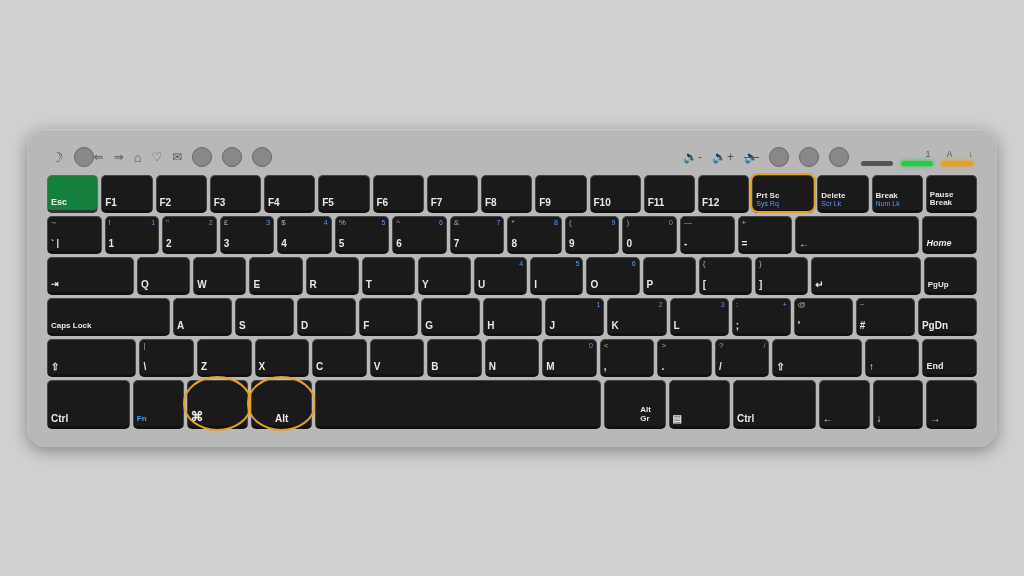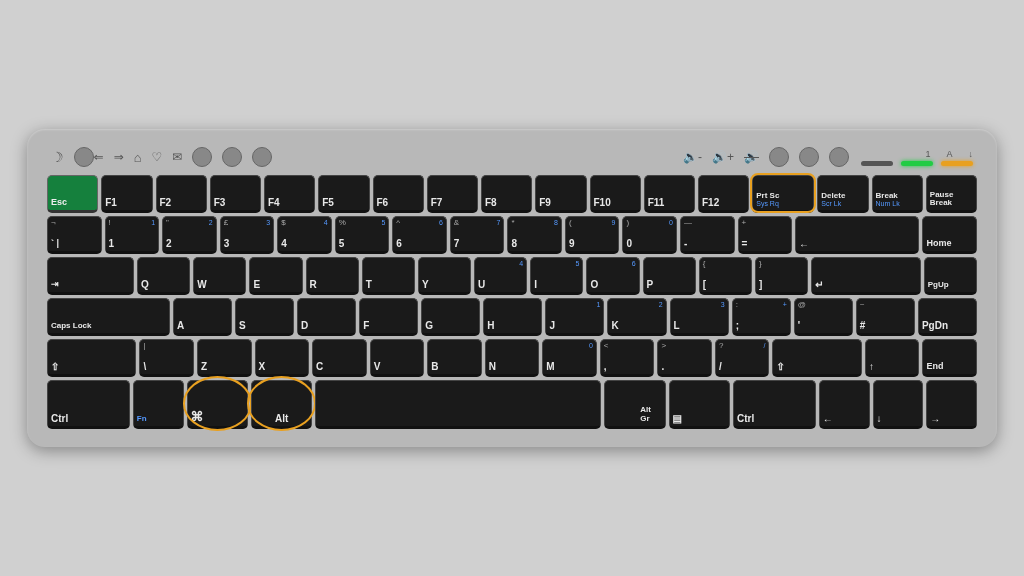--- a/index.html
+++ b/index.html
@@ -350,21 +350,21 @@
         <span class="main-label">-</span>
       </div>
       <div class="key w1">
         <span class="sub-label">+</span>
         <span class="main-label">=</span>
       </div>
       <div class="key w25">
         <span class="main-label">←</span>
       </div>
       <div class="key w1">
-        <span class="main-label" style="font-size:9px;">Home</span>
+        <span class="main-label" style="font-size:9px;font-style:italic;">Home</span>
       </div>
     </div>
 
     <div class="key-row">
       <div class="key w175">
         <span class="main-label" style="font-size:9px;">⇥</span>
       </div>
       <div class="key w1">
           <span class="main-label">Q</span>
         </div>

